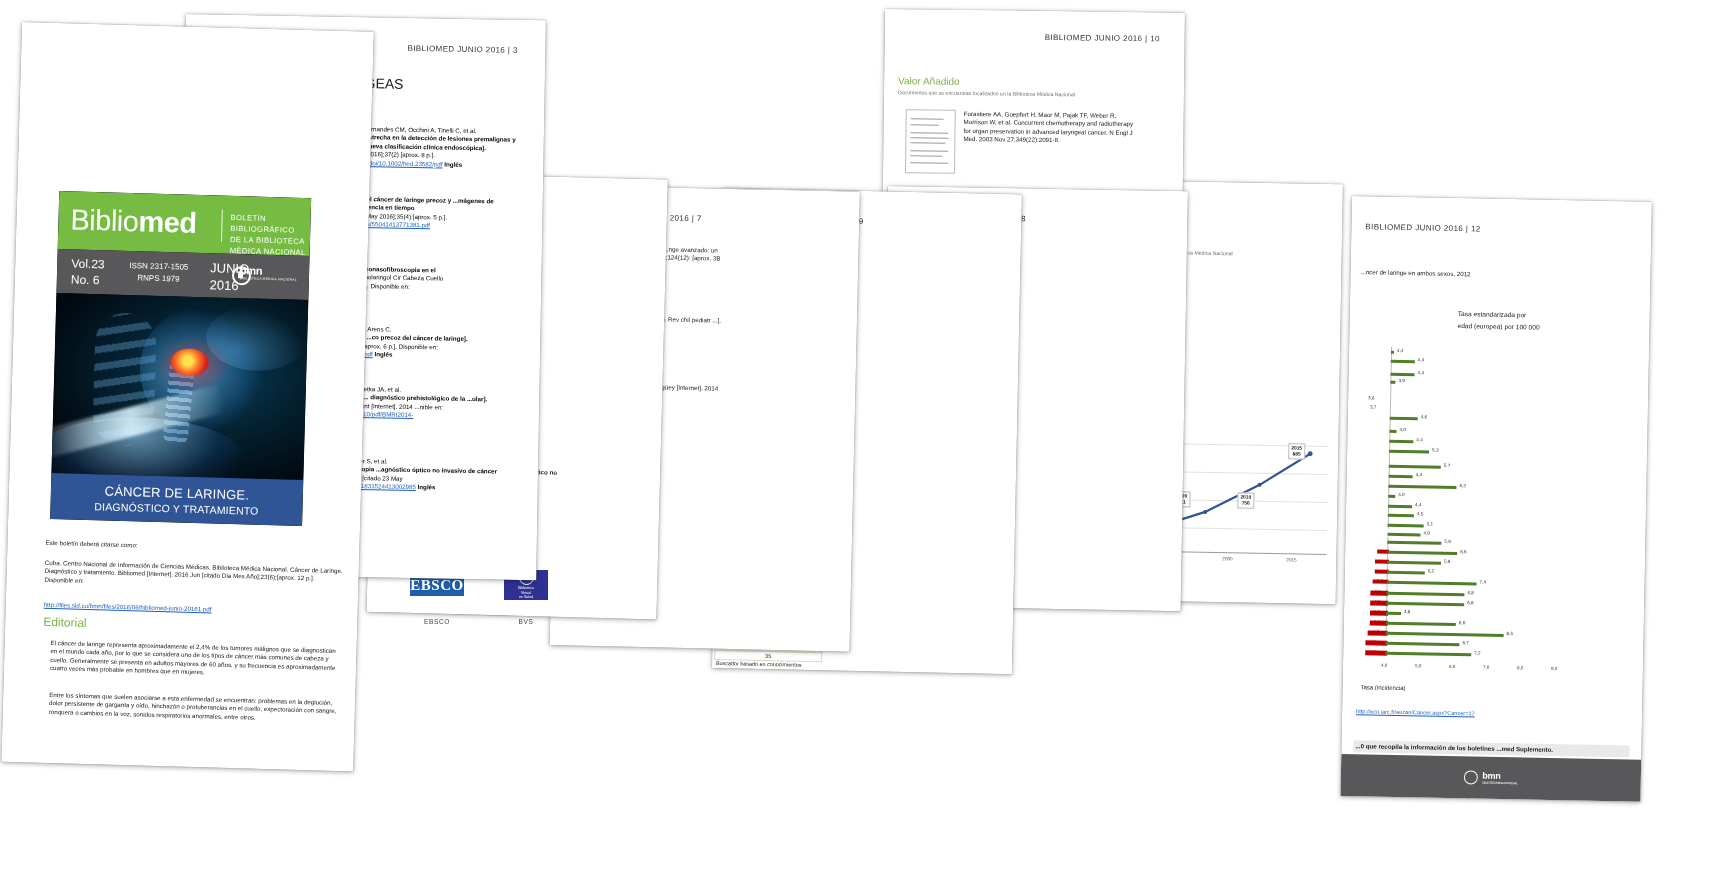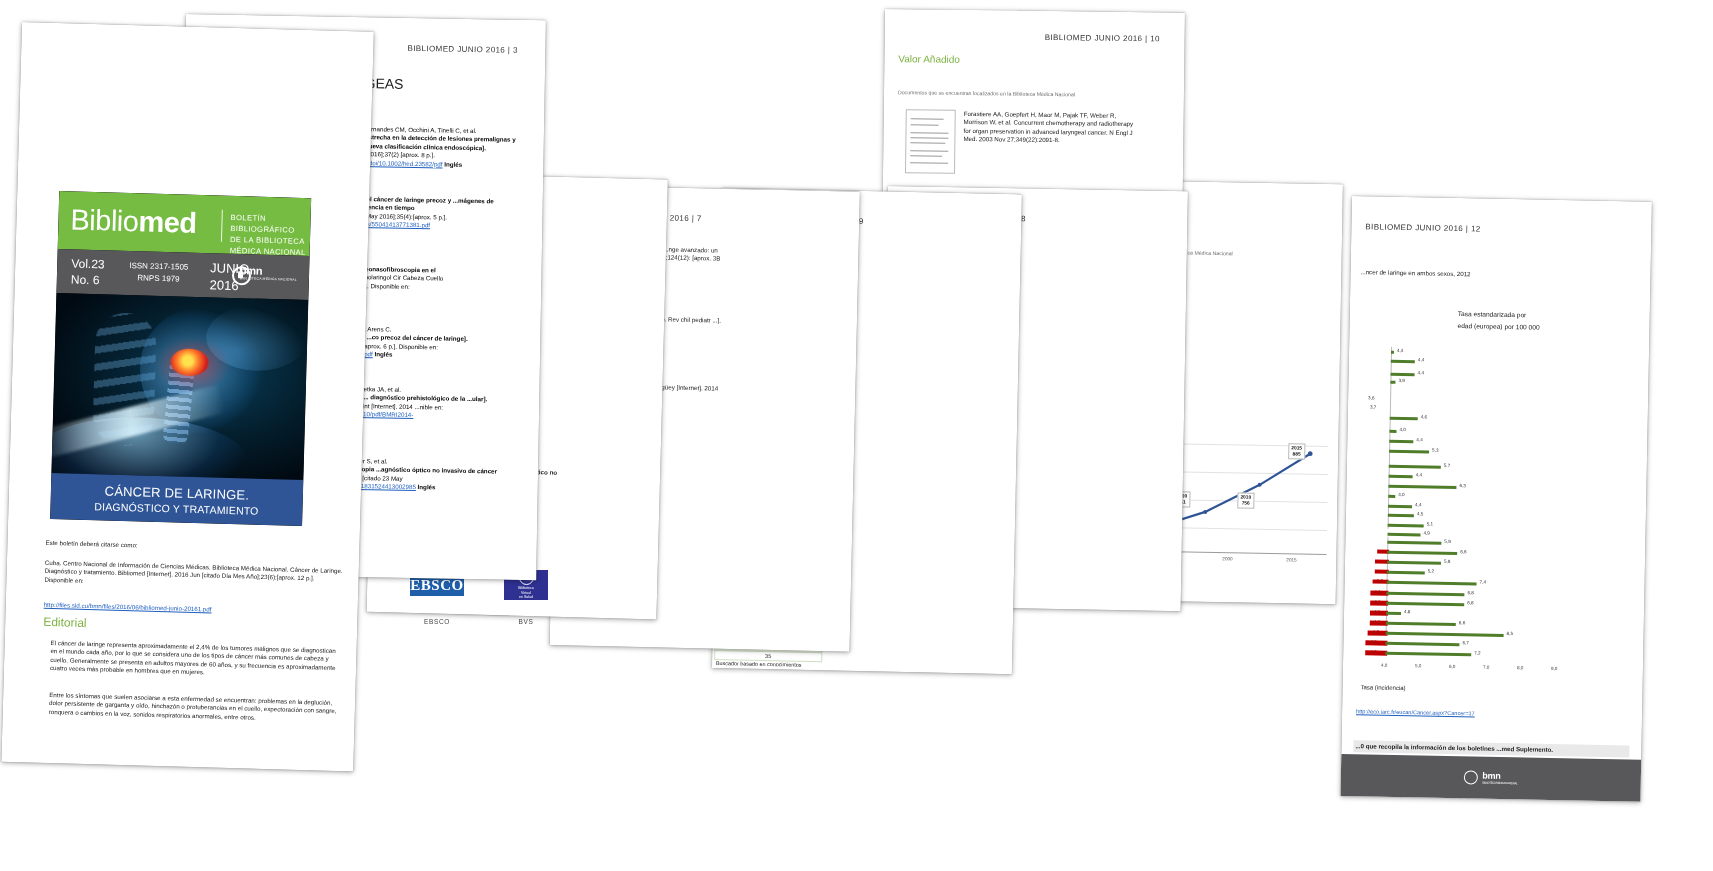--- a/index.html
+++ b/index.html
@@ -278,21 +278,21 @@
         <div class="c11-lbl" style="left:240px;top:122px;">2015</div>
       </div>
 
       <div class="txt" style="left:14px;top:400px;font-size:5.8px;">Fuente: Anuario Estadístico de Salud 2011, 2015</div>
     </div>
   </div>
 
   <div class="page" style="left:885px;top:9px;width:300px;height:590px;transform:rotate(0.7deg);transform-origin:left top;">
     <div class="pg-inner">
       <div class="hdr" style="left:160px;top:22px;">BIBLIOMED  JUNIO 2016 | 10</div>
-      <div class="va-h" style="left:14px;top:44px;">Valor Añadido</div>
+      <div class="va-h" style="left:14px;top:66px;">Valor Añadido</div>
       <div class="txt tiny" style="left:14px;top:80px;width:276px;color:#6d6d6d;">Documentos que se encuentran localizados en la Biblioteca Médica Nacional</div>
 
       <div class="va-thumb" style="left:22px;top:100px;width:48px;height:62px;">
         <div class="ln" style="top:8px;width:70%;"></div>
         <div class="ln" style="top:14px;width:58%;"></div>
         <div class="ln" style="top:22px;width:80%;"></div>
         <div class="ln" style="top:27px;width:80%;"></div>
         <div class="ln" style="top:32px;width:74%;"></div>
         <div class="ln" style="top:40px;width:80%;"></div>
         <div class="ln" style="top:45px;width:66%;"></div>

